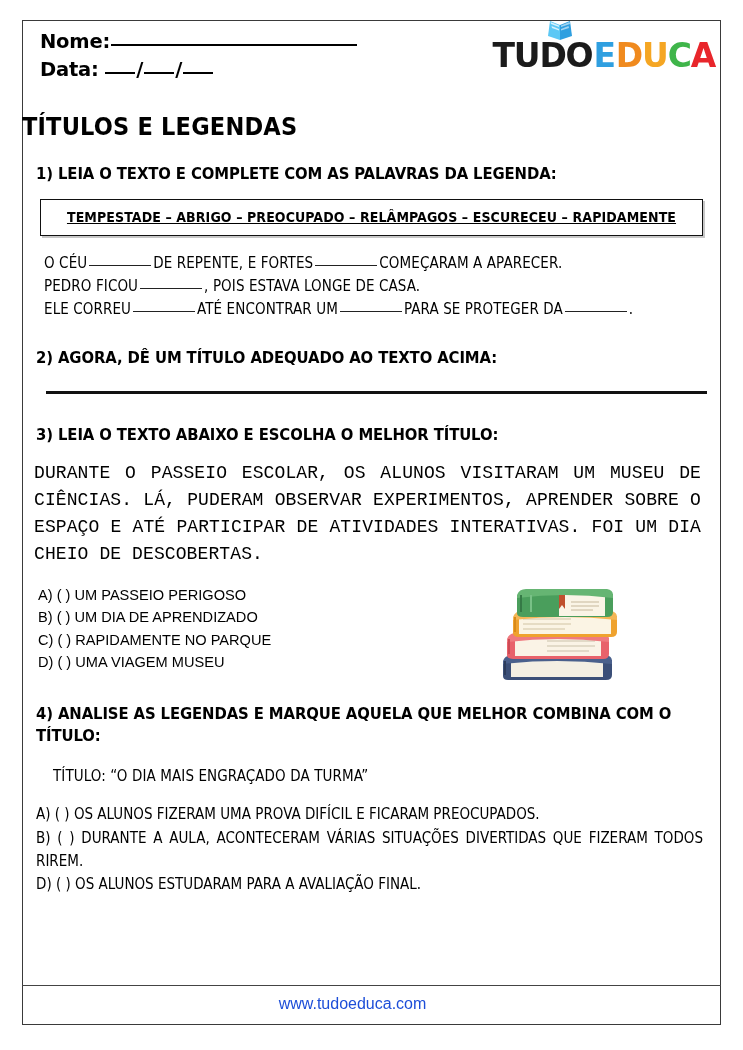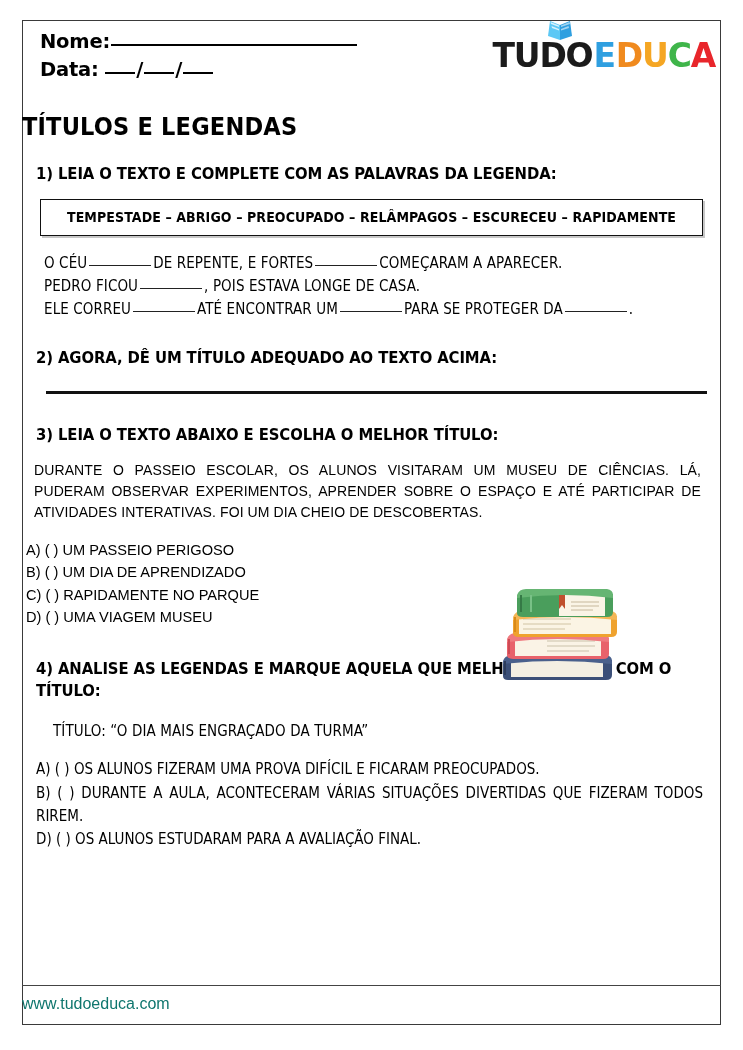--- a/index.html
+++ b/index.html
@@ -133,20 +133,21 @@
     font-weight: bold;
     font-size: 16.5px;
     letter-spacing: -0.1px;
     line-height: 1.35;
     color: #000;
   }
 
   
   .wordbank-wrap {
     margin: 14px 18px 0 18px;
+    text-decoration: underline;
   }
   .wordbank {
     border: 1.2px solid #111;
     box-shadow: 2px 2px 0 #c7c7c7;
     background: #fff;
     padding: 9px 10px 10px 10px;
     text-align: center;
     font-family: "DejaVu Sans Condensed", "Liberation Sans Narrow", "Liberation Sans", sans-serif;
     font-weight: bold;
     font-size: 14px;
@@ -172,30 +173,30 @@
   
   .answer-rule {
     margin: 22px 14px 0 24px;
     height: 0;
     border-top: 3px solid #111;
   }
 
   
   .reading {
     margin: 14px 20px 0 12px;
-    font-family: Liberation Sans, sans-serif;
-    font-size: 14px;
+    font-family: Liberation Mono, monospace;
+    font-size: 18px;
     line-height: 1.5;
     text-align: justify;
     letter-spacing: 0.1px;
   }
 
   
   .options {
-    margin: 16px 20px 0 4px;
+    margin: 16px 20px 0 16px;
     font-family: "Liberation Sans", sans-serif;
     font-size: 14.6px;
     line-height: 1.52;
   }
   .opt { display: block; }
 
   .options-condensed {
     font-family: "DejaVu Sans Condensed", "Liberation Sans Narrow", "Liberation Sans", sans-serif;
     font-size: 15px;
     line-height: 1.55;
@@ -232,23 +233,24 @@
     left: 0;
     top: 0;
     width: 699px;
     border-top: 1.5px solid #444;
   }
   .footer-text {
     position: absolute;
     left: 0;
     top: 10px;
     width: 661px;
+    text-align: center;
     font-family: "Liberation Sans", sans-serif;
     font-size: 16px;
-    color: #0f766e;
+    color: #1d4ed8;
   }
 
   
   .mt-q1 { margin: 22px 0 0 14px; }
   .mt-q2 { margin: 26px 0 16px 14px; }
   .mt-q3 { margin: 30px 0 0 14px; }
   .mt-q4 { margin: 30px 0 0 14px; width: 650px; }
 </style>
 </head>
 <body>

